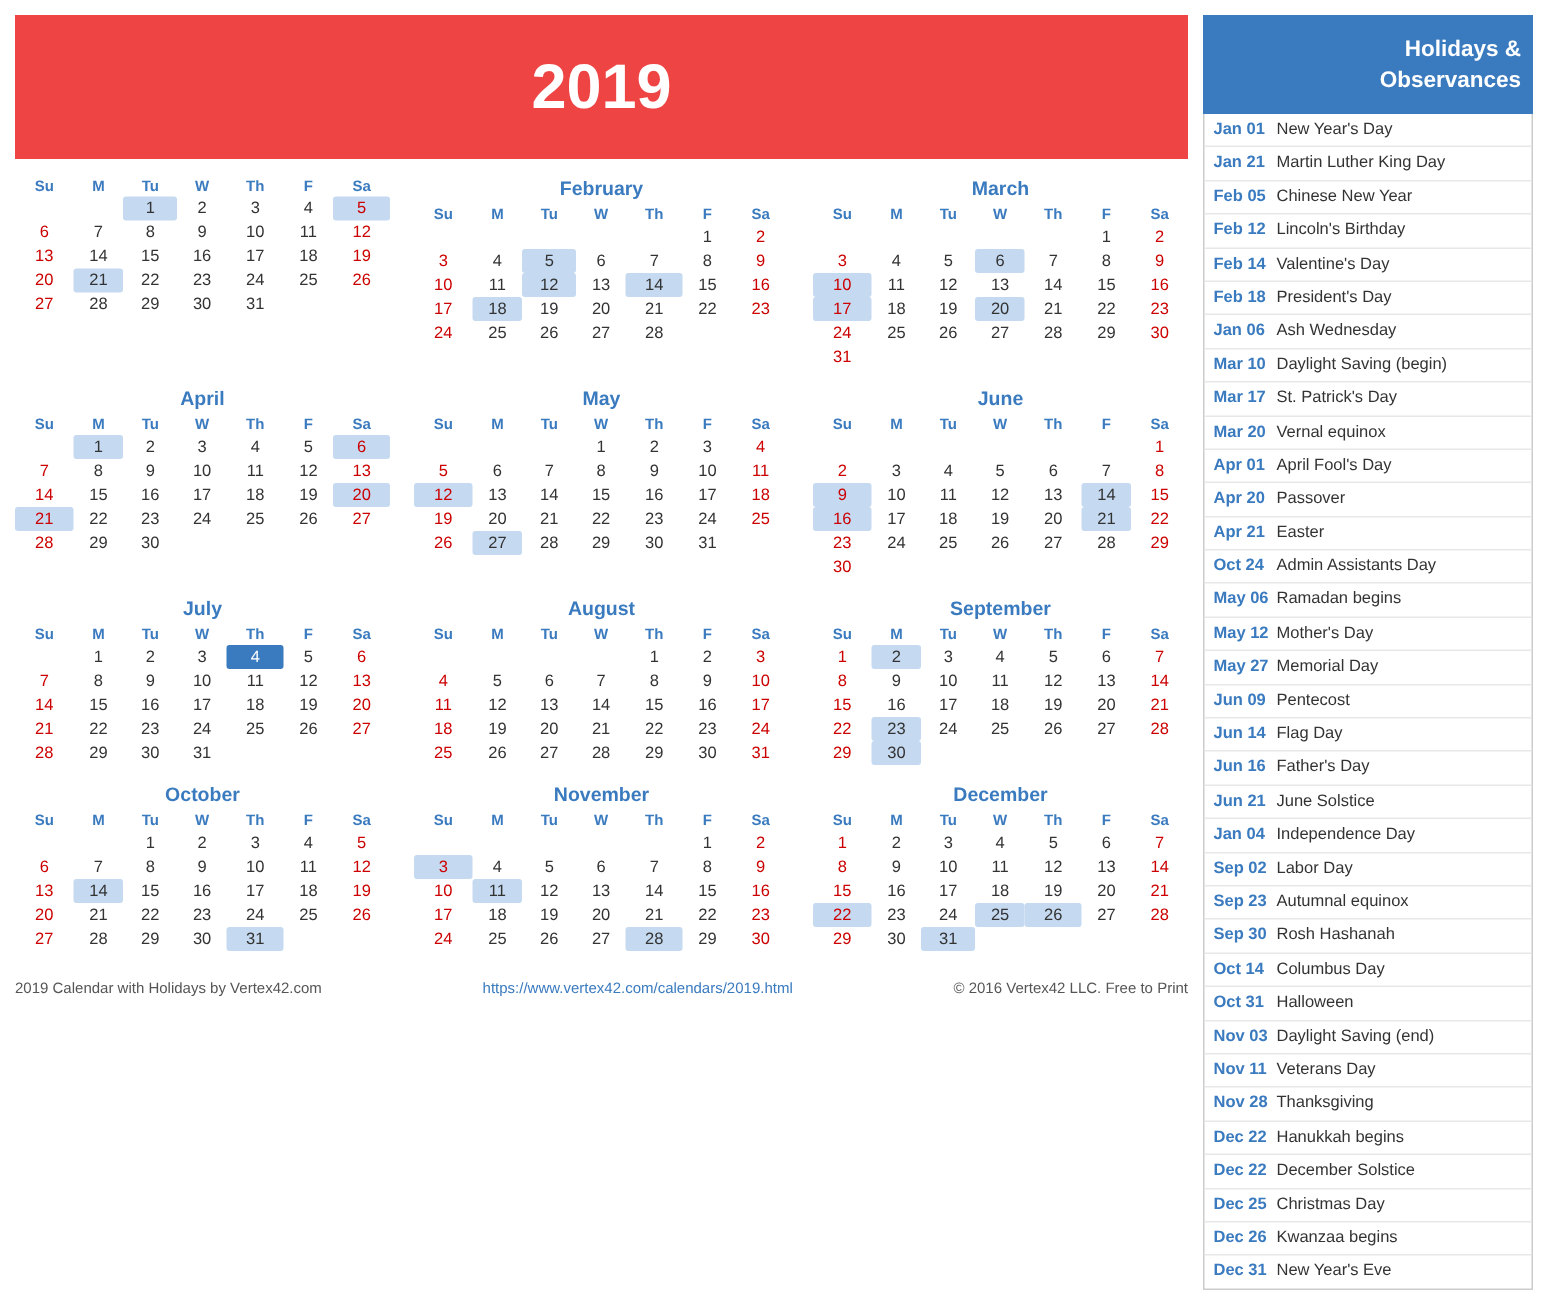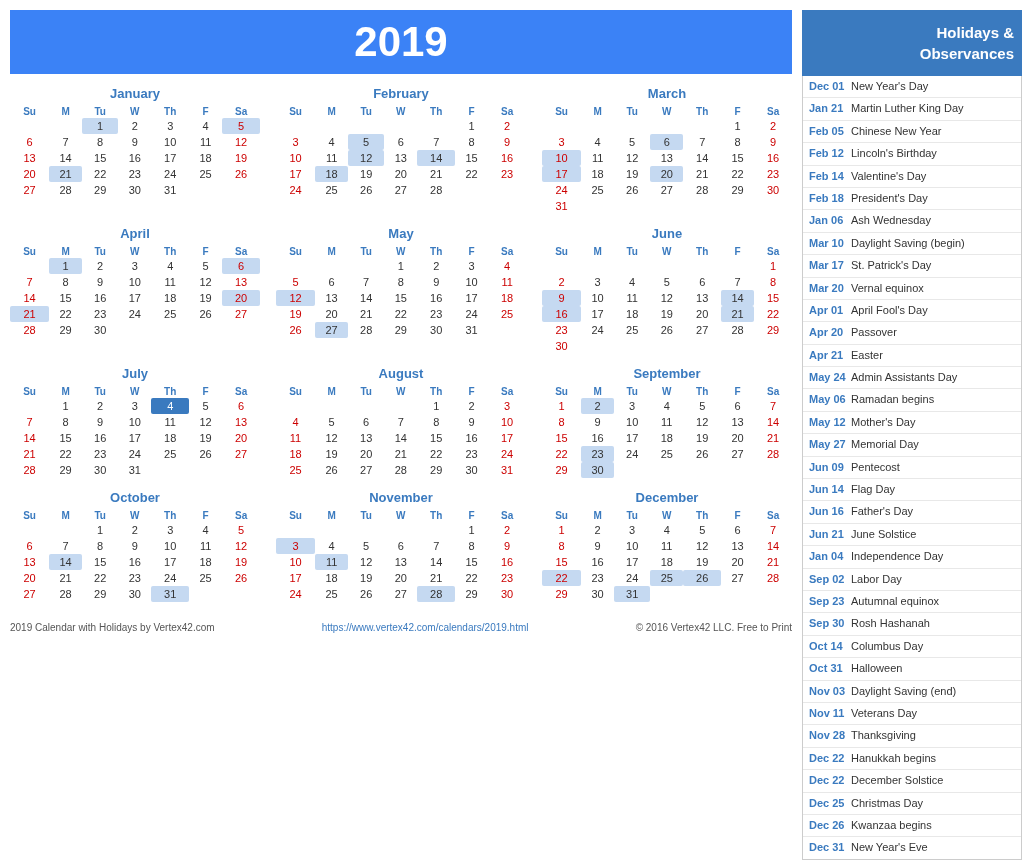--- a/index.html
+++ b/index.html
@@ -13,26 +13,26 @@
     }
     .main-container {
       display: flex;
       gap: 10px;
       width: 100%;
     }
     .calendar-section {
       flex: 1;
     }
     .year-header {
-      background: #3b82f6;
+      background: #ef4444;
       color: white;
       text-align: center;
       font-size: 42px;
       font-weight: bold;
-      padding: 8px 0;
+      padding: 24px 0;
       margin-bottom: 12px;
     }
     .months-grid {
       display: grid;
       grid-template-columns: repeat(3, 1fr);
       gap: 12px 16px;
     }
     .month-block {
       width: 100%;
     }
@@ -123,21 +123,20 @@
   </style>
 </head>
 <body>
 
 <div class="main-container">
 
   <div class="calendar-section">
     <div class="year-header">2019</div>
     <div class="months-grid" id="months-grid">
         <div class="month-block">
-          <div class="month-title">January</div>
           <table class="month-table">
             <thead>
               <tr>
                 <th>Su</th>
                 <th>M</th>
                 <th>Tu</th>
                 <th>W</th>
                 <th>Th</th>
                 <th>F</th>
                 <th>Sa</th>
@@ -908,21 +907,21 @@
       <span>2019 Calendar with Holidays by Vertex42.com</span>
       <span class="footer-center">https://www.vertex42.com/calendars/2019.html</span>
       <span>© 2016 Vertex42 LLC. Free to Print</span>
     </div>
   </div>
 
   <div class="holidays-section">
     <div class="holidays-header">Holidays &amp;<br>Observances</div>
     <div class="holidays-list" id="holidays-list">
         <div class="holiday-item">
-          <span class="holiday-date">Dec 01</span>
+          <span class="holiday-date">Jan 01</span>
           <span class="holiday-name">New Year's Day</span>
         </div>
         <div class="holiday-item">
           <span class="holiday-date">Jan 21</span>
           <span class="holiday-name">Martin Luther King Day</span>
         </div>
         <div class="holiday-item">
           <span class="holiday-date">Feb 05</span>
           <span class="holiday-name">Chinese New Year</span>
         </div>
@@ -960,21 +959,21 @@
         </div>
         <div class="holiday-item">
           <span class="holiday-date">Apr 20</span>
           <span class="holiday-name">Passover</span>
         </div>
         <div class="holiday-item">
           <span class="holiday-date">Apr 21</span>
           <span class="holiday-name">Easter</span>
         </div>
         <div class="holiday-item">
-          <span class="holiday-date">May 24</span>
+          <span class="holiday-date">Oct 24</span>
           <span class="holiday-name">Admin Assistants Day</span>
         </div>
         <div class="holiday-item">
           <span class="holiday-date">May 06</span>
           <span class="holiday-name">Ramadan begins</span>
         </div>
         <div class="holiday-item">
           <span class="holiday-date">May 12</span>
           <span class="holiday-name">Mother's Day</span>
         </div>

